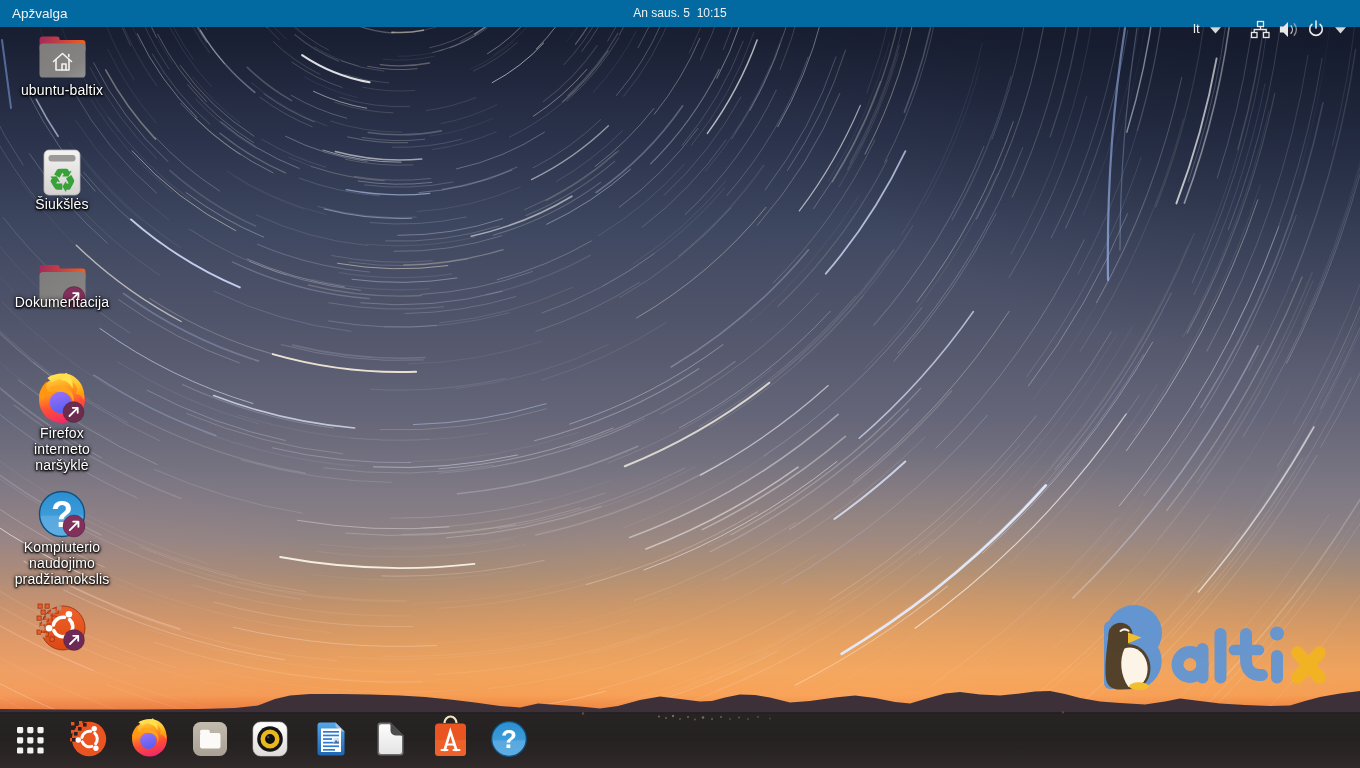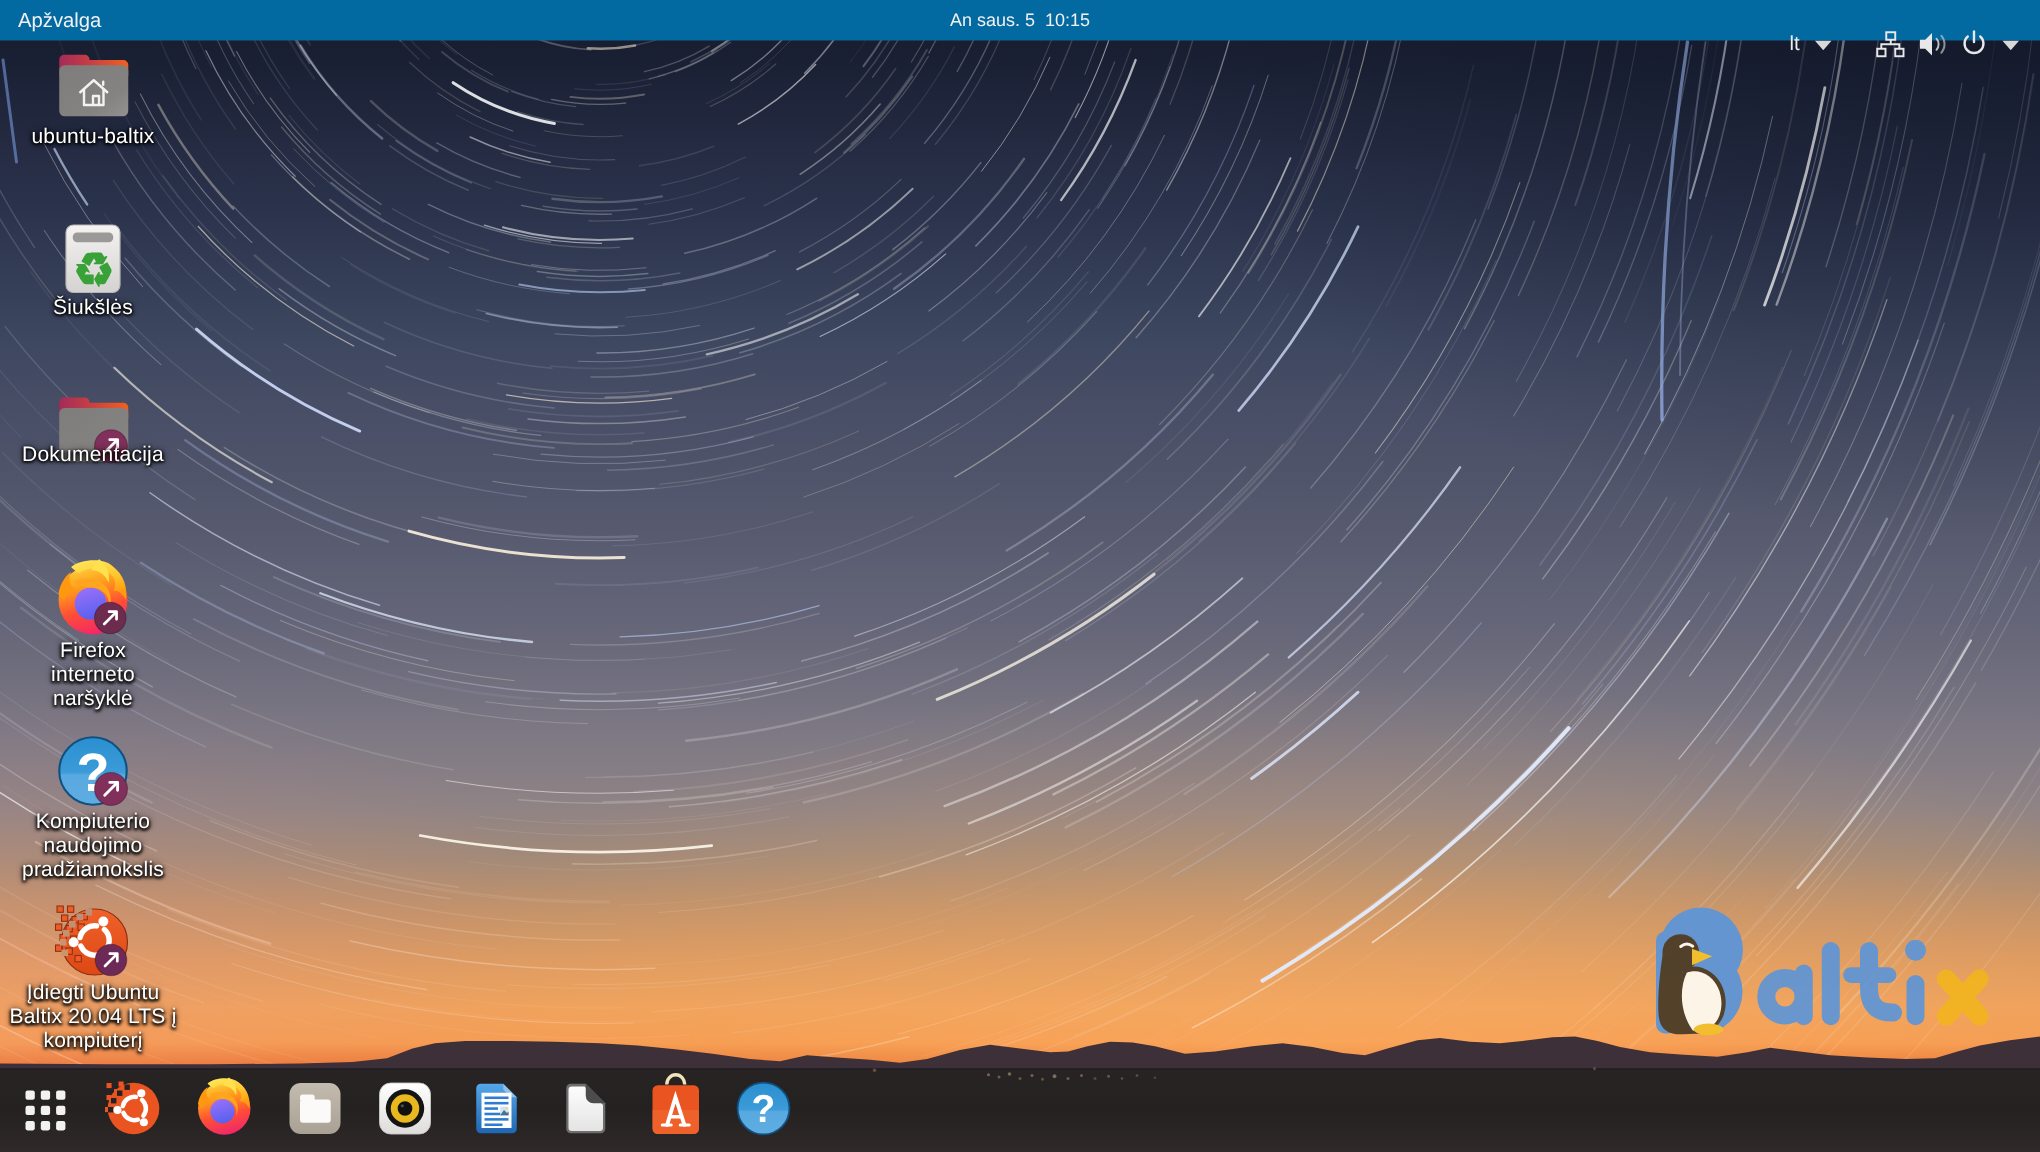--- a/index.html
+++ b/index.html
@@ -843,21 +843,20 @@
 </g>
 <circle cx="509" cy="739" r="17.3" fill="url(#helpg)" stroke="#11507e" stroke-width="1.2"></circle>
 <text x="509" y="748" text-anchor="middle" font-family="Liberation Sans, sans-serif" font-size="26" font-weight="bold" fill="#fff">?</text>
 </svg>
 
 <div class="lbl" style="top:82px">ubuntu-baltix</div>
 <div class="lbl" style="top:196px">Šiukšlės</div>
 <div class="lbl" style="top:294px">Dokumentacija</div>
 <div class="lbl" style="top:539px">Kompiuterio<br>naudojimo<br>pradžiamokslis</div>
 <div class="lbl" style="top:425px">Firefox<br>interneto<br>naršyklė</div>
-<div class="lbl" style="top:653px">Įdiegti Ubuntu<br>Baltix 20.04 LTS į<br>kompiuterį</div>
 
 <div class="topbar">
 <div class="tb-left">Apžvalga</div>
 <div class="tb-clock">An saus. 5&nbsp;&nbsp;10:15</div>
 <div class="tb-right">
 <span class="lt">lt</span>
 <svg width="170" height="27" viewBox="0 0 170 27" style="display:block">
 <g fill="#d8d8d8">
             <path d="M20,11.2 l11,0 -5.5,6.3 Z"></path>
           </g>

